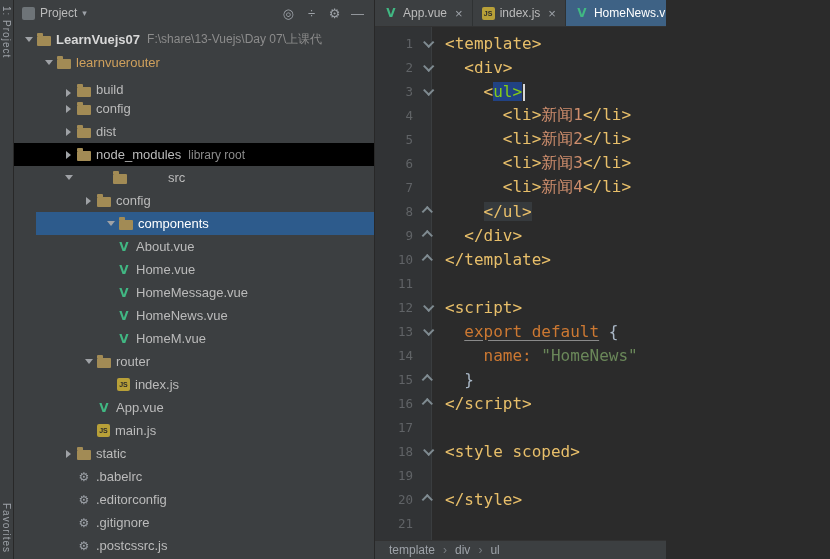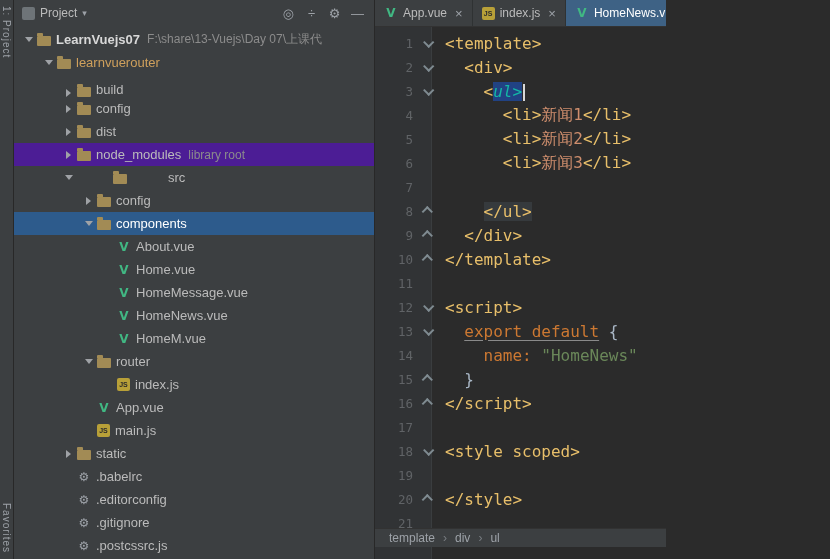--- a/index.html
+++ b/index.html
@@ -59,24 +59,24 @@
   .chev{width:6px;height:6px;border-right:2px solid #7f8b91;border-bottom:2px solid #7f8b91;}
   .chev.down{transform:rotate(45deg) translateY(-1px);}
   .chev.up{transform:rotate(-135deg) translateY(-1px);}
   .code{font-family:"DejaVu Sans Mono",monospace;font-size:16px;white-space:pre;padding-left:8px;}
   .seg-tag{color:#e8bf6a;}
   .seg-cjk{color:#cf8e6d;}
   .seg-kw{color:#cc7832;}
   .seg-kwu{color:#cc7832;text-decoration:underline;text-decoration-color:#8a8a8a;text-underline-offset:3px;}
   .seg-str{color:#6a8759;}
   .seg-pln{color:#a9b7c6;}
-  .seg-sel{color:#14b8a6;background:#214283;font-style:italic;}
+  .seg-sel{color:#84cc16;background:#214283;}
   .seg-mtag{color:#e8bf6a;background:#363a3d;}
   .caret{display:inline-block;width:2px;height:17px;background:#d8d8d8;vertical-align:middle;margin-left:1px;}
-  .breadcrumbs{position:absolute;left:0;right:0;bottom:12px;height:18px;background:#3c3f41;
+  .breadcrumbs{position:absolute;left:0;right:0;bottom:0;height:18px;background:#3c3f41;
                border-top:1px solid #323232;display:flex;align-items:center;gap:8px;
                padding-left:14px;font-size:12px;color:#9da2a8;}
   .bsep{color:#777c80;}
   .mouse{position:absolute;left:795px;top:8px;z-index:50;pointer-events:none;}
 </style>
 </head>
 <body>
 
 <div id="app">
 
@@ -128,21 +128,21 @@
           <span class="ficon"></span>
           <span class="tlabel">config</span>
         </div>
         <div class="trow" style="padding-left: 46px;">
           <span class="arrow-slot">
             <span class="tri-col"></span>
           </span>
           <span class="ficon"></span>
           <span class="tlabel">dist</span>
         </div>
-        <div class="trow" style="background: #4c1d95; padding-left: 46px;">
+        <div class="trow" style="background: #000000; padding-left: 46px;">
           <span class="arrow-slot">
             <span class="tri-col"></span>
           </span>
           <span class="ficon"></span>
           <span class="tlabel">node_modules</span>
           <span class="textra">library root</span>
         </div>
         <div class="trow" style="padding-left: 46px; gap: 36px;">
           <span class="arrow-slot">
             <span class="tri-exp"></span>
@@ -150,21 +150,21 @@
           <span class="ficon"></span>
           <span class="tlabel">src</span>
         </div>
         <div class="trow" style="padding-left: 66px;">
           <span class="arrow-slot">
             <span class="tri-col"></span>
           </span>
           <span class="ficon"></span>
           <span class="tlabel">config</span>
         </div>
-        <div class="trow selected" style="padding-left: 66px;">
+        <div class="trow selected" style="padding-left: 66px; margin-left: 22px;">
           <span class="arrow-slot">
             <span class="tri-exp"></span>
           </span>
           <span class="ficon"></span>
           <span class="tlabel">components</span>
         </div>
         <div class="trow" style="padding-left: 86px;">
           <span class="arrow-slot"></span>
           <span class="vico">V</span>
           <span class="tlabel">About.vue</span>
@@ -298,20 +298,21 @@
             <span class="code"><span class="seg-pln">      </span><span class="seg-tag">&lt;li&gt;</span><span class="seg-cjk">新闻2</span><span class="seg-tag">&lt;/li&gt;</span></span>
           </div>
           <div class="line">
             <span class="lnum">6</span>
             <span class="fold"></span>
             <span class="code"><span class="seg-pln">      </span><span class="seg-tag">&lt;li&gt;</span><span class="seg-cjk">新闻3</span><span class="seg-tag">&lt;/li&gt;</span></span>
           </div>
           <div class="line">
             <span class="lnum">7</span>
             <span class="fold"></span>
+            <span class="code"><span class="seg-pln">      </span><span class="seg-tag">&lt;li&gt;</span><span class="seg-cjk">新闻4</span><span class="seg-tag">&lt;/li&gt;</span></span>
           </div>
           <div class="line">
             <span class="lnum">8</span>
             <span class="fold">
               <span class="chev up"></span>
             </span>
             <span class="code"><span class="seg-pln">    </span><span class="seg-mtag">&lt;/ul&gt;</span></span>
           </div>
           <div class="line">
             <span class="lnum">9</span>

